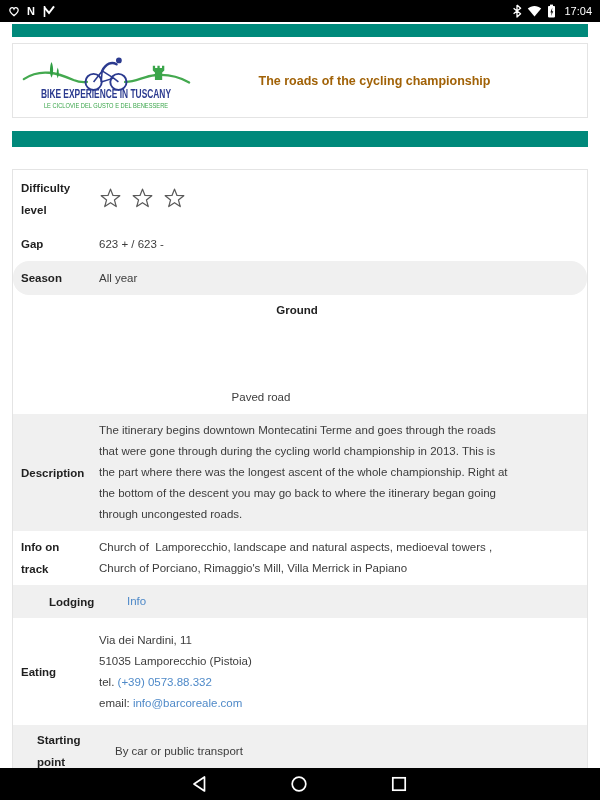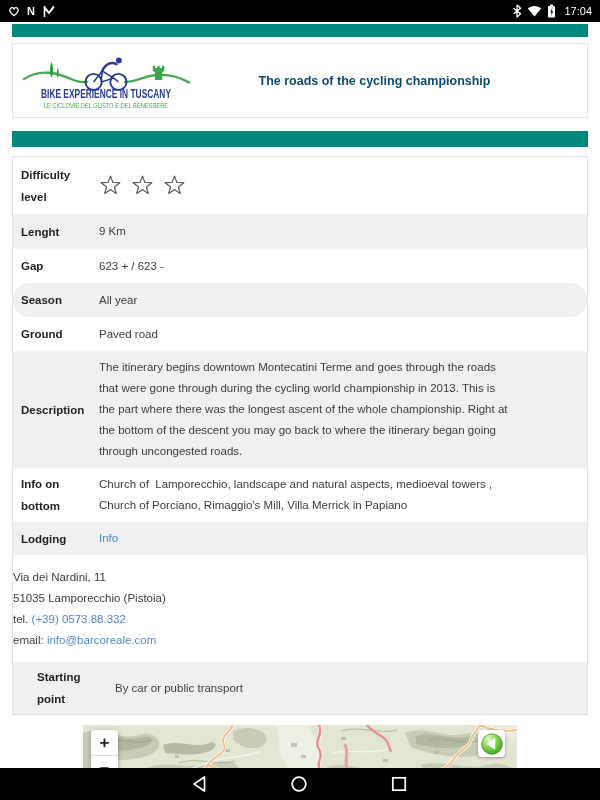--- a/index.html
+++ b/index.html
@@ -24,46 +24,46 @@
   .tealbar.second{height:16px;margin-top:13px;}
   
   .header-card{
     margin:6px 12px 0;height:75px;box-sizing:border-box;
     border:1px solid #e4e4e4;background:#fff;
     display:flex;align-items:center;
   }
   .logo-wrap{flex:0 0 185px;display:flex;justify-content:center;}
   .page-title{
     flex:1;text-align:center;padding-right:36px;
-    font-size:12.5px;font-weight:bold;color:#0c4a6e;
+    font-size:12.5px;font-weight:bold;color:#a16207;
   }
   
   .table-card{
-    margin:9px 12px 0;box-sizing:border-box;
+    margin:22px 12px 0;box-sizing:border-box;
     border:1px solid #e4e4e4;background:#fff;
   }
   .row{display:flex;align-items:center;box-sizing:border-box;}
   .row.grey{background:var(--rowgrey,#f0f0f0);}
   .cell-label{
     flex:0 0 86px;box-sizing:border-box;padding:4px 14px 4px 8px;
     font-weight:bold;font-size:11.5px;line-height:22px;color:#1f1f1f;
   }
   .cell-value{
     flex:1;box-sizing:border-box;padding:6px 78px 6px 0;
     font-size:11.5px;line-height:21px;color:#3c3c3c;
   }
   .prewrap{white-space:pre-wrap;}
   .r-difficulty{min-height:57px;}
   .r-lenght{min-height:35px;}
   .r-gap{min-height:34px;}
   .r-season{min-height:34px;border-radius:16px;}
-  .r-ground{min-height:34px;}
+  .r-ground{min-height:34px;flex-direction:column;}
   .r-description{min-height:109px;}
   .r-info{min-height:49px;}
-  .r-lodging{min-height:33px;}
+  .r-lodging{min-height:33px;padding-left:28px;}
   .r-eating{min-height:107px;}
   .r-starting{min-height:48px;padding-left:16px;}
   .stars{display:flex;align-items:center;gap:9px;padding:2px 0;}
   .star{display:block;}
   a.link{color:var(--link,#4e89c8);text-decoration:none;cursor:pointer;}
   
   .map{
     position:relative;width:434px;height:56px;margin:10px auto 0;
     overflow:hidden;background:#e2e5d2;
   }
@@ -163,24 +163,20 @@
           <svg class="star" width="23" height="23" viewBox="0 0 24 24">
             <polygon points="12,2.2 14.6,8.8 21.7,9.1 16.1,13.5 18,20.4 12,16.4 6,20.4 7.9,13.5 2.3,9.1 9.4,8.8" fill="#ffffff" stroke="#5a5a5a" stroke-width="1.3" stroke-linejoin="round"></polygon>
           </svg>
           <svg class="star" width="23" height="23" viewBox="0 0 24 24">
             <polygon points="12,2.2 14.6,8.8 21.7,9.1 16.1,13.5 18,20.4 12,16.4 6,20.4 7.9,13.5 2.3,9.1 9.4,8.8" fill="#ffffff" stroke="#5a5a5a" stroke-width="1.3" stroke-linejoin="round"></polygon>
           </svg>
         </div>
     </div>
   </div>
 
-  <div class="row grey r-lenght">
-    <div class="cell-label">Lenght</div>
-    <div class="cell-value">9 Km</div>
-  </div>
 
   <div class="row r-gap">
     <div class="cell-label">Gap</div>
     <div class="cell-value">623 + / 623 -</div>
   </div>
 
   <div class="row grey r-season">
     <div class="cell-label">Season</div>
     <div class="cell-value">All year</div>
   </div>
@@ -189,32 +185,33 @@
     <div class="cell-label">Ground</div>
     <div class="cell-value">Paved road</div>
   </div>
 
   <div class="row grey r-description">
     <div class="cell-label">Description</div>
     <div class="cell-value">The itinerary begins downtown Montecatini Terme and goes through the roads that were gone through during the cycling world championship in 2013. This is the part where there was the longest ascent of the whole championship. Right at the bottom of the descent you may go back to where the itinerary began going through uncongested roads.</div>
   </div>
 
   <div class="row r-info">
-    <div class="cell-label">Info on bottom</div>
+    <div class="cell-label">Info on track</div>
     <div class="cell-value prewrap">Church of  Lamporecchio, landscape and natural aspects, medioeval towers , Church of Porciano, Rimaggio's Mill, Villa Merrick in Papiano</div>
   </div>
 
   <div class="row grey r-lodging">
     <div class="cell-label">Lodging</div>
     <div class="cell-value">
       <a class="link">Info</a>
     </div>
   </div>
 
   <div class="row r-eating">
+    <div class="cell-label">Eating</div>
     <div class="cell-value">
       <div>Via dei Nardini, 11</div>
       <div>51035 Lamporecchio (Pistoia)</div>
       <div><span>tel. </span><a class="link">(+39) 0573.88.332</a></div>
       <div><span>email: </span><a class="link">info@barcoreale.com</a></div>
     </div>
   </div>
 
   <div class="row grey r-starting">
     <div class="cell-label">Starting point</div>

